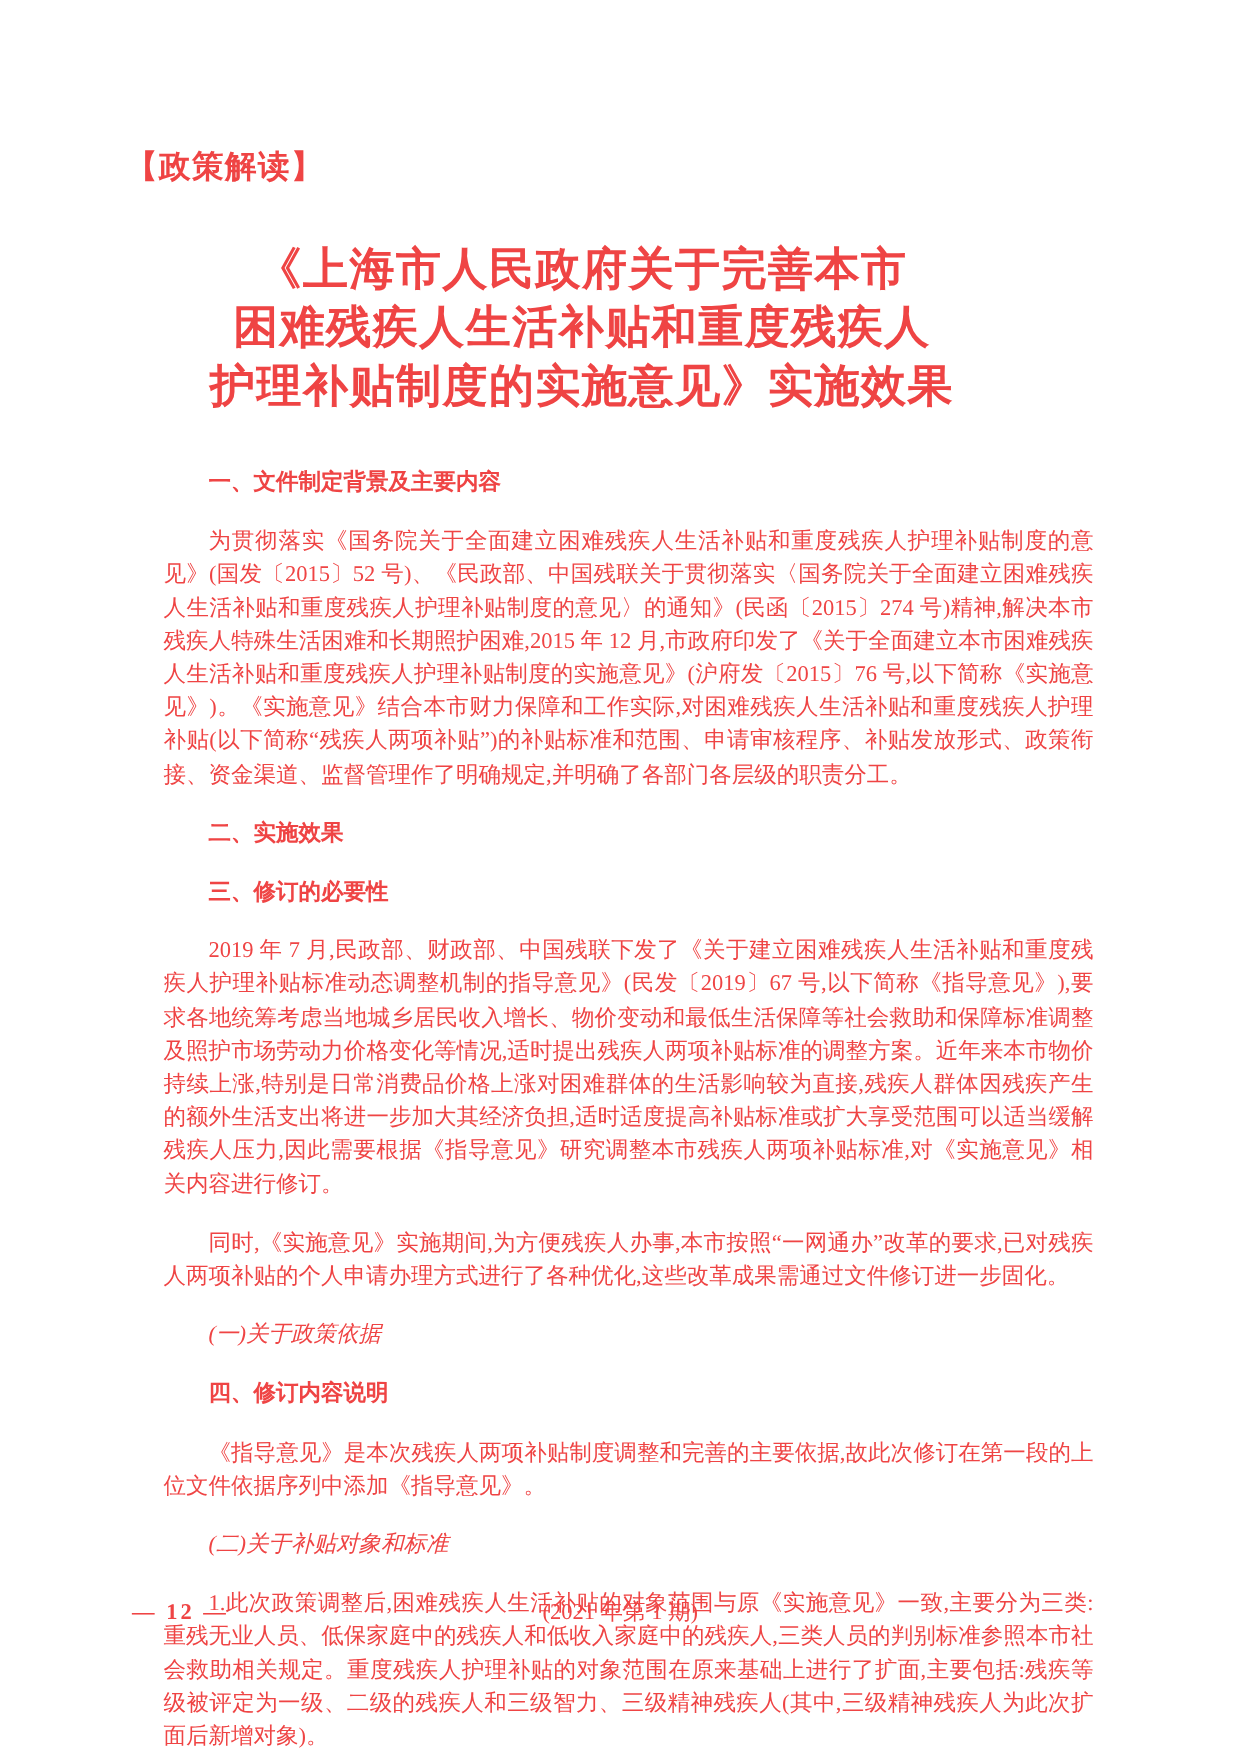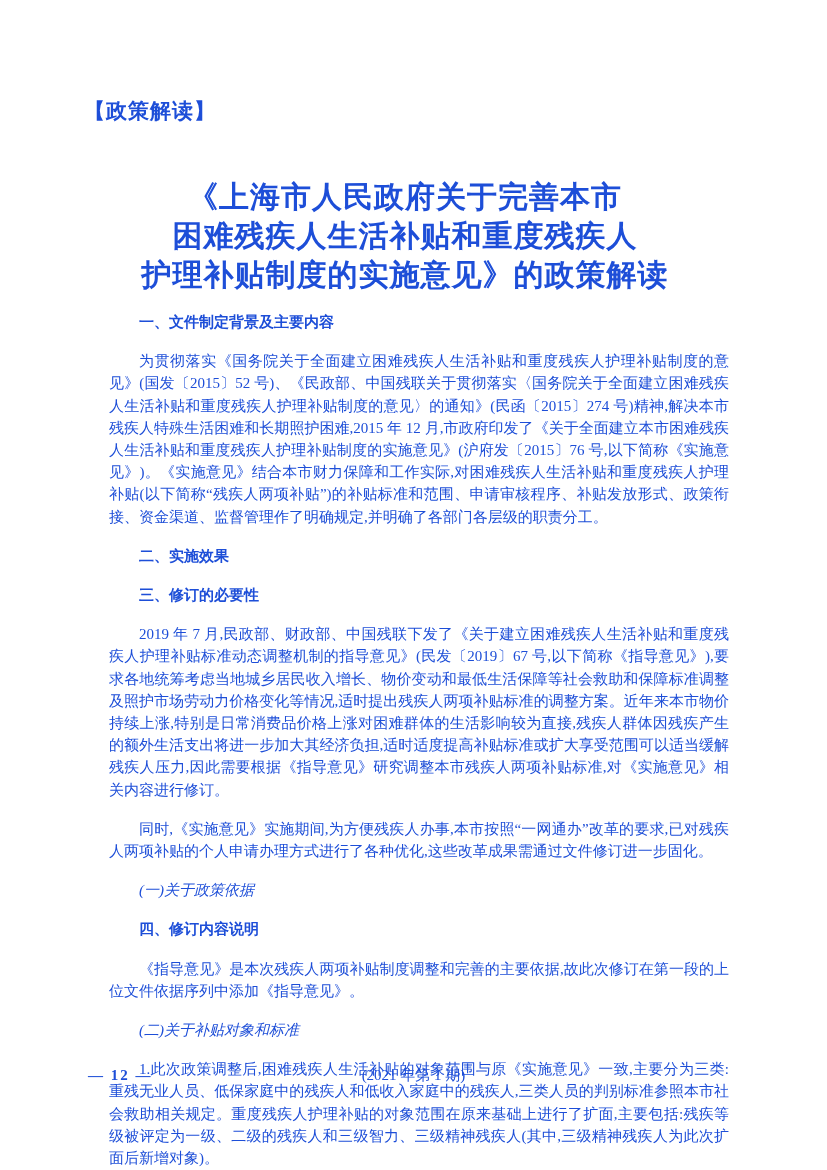--- a/index.html
+++ b/index.html
@@ -5,39 +5,39 @@
   html, body {
     margin: 0;
     padding: 0;
     background: #ffffff;
   }
   .page {
     position: relative;
     width: 827px;
     height: 1170px;
     background: #ffffff;
-    color: #1d4ed8;
+    color: #ef4444;
     font-family: "Liberation Serif", "DejaVu Serif", serif;
     overflow: hidden;
   }
   .column-tag {
     position: absolute;
     left: 84px;
     top: 97px;
     font-size: 21px;
     font-weight: bold;
     letter-spacing: 1px;
     white-space: nowrap;
   }
   .doc-title {
     position: absolute;
     top: 160px;
     left: 0;
     width: 776px;
-    margin: 17px;
+    margin: 0;
     text-align: center;
     font-size: 30px;
     font-weight: bold;
     line-height: 39px;
     letter-spacing: 1px;
   }
   .doc-title span { display: block; }
   .body-text {
     position: absolute;
     left: 92px;
@@ -80,21 +80,21 @@
 </head>
 <body>
 
 <div class="page">
 
   <div class="column-tag">【政策解读】</div>
 
   <h1 class="doc-title">
     <span>《上海市人民政府关于完善本市</span>
     <span>困难残疾人生活补贴和重度残疾人</span>
-    <span>护理补贴制度的实施意见》的政策解读</span>
+    <span>护理补贴制度的实施意见》实施效果</span>
   </h1>
 
   <main class="body-text">
       <p class="block heading">一、文件制定背景及主要内容</p>
       <p class="block para">为贯彻落实《国务院关于全面建立困难残疾人生活补贴和重度残疾人护理补贴制度的意见》(国发〔2015〕52 号)、《民政部、中国残联关于贯彻落实〈国务院关于全面建立困难残疾人生活补贴和重度残疾人护理补贴制度的意见〉的通知》(民函〔2015〕274 号)精神,解决本市残疾人特殊生活困难和长期照护困难,2015 年 12 月,市政府印发了《关于全面建立本市困难残疾人生活补贴和重度残疾人护理补贴制度的实施意见》(沪府发〔2015〕76 号,以下简称《实施意见》)。《实施意见》结合本市财力保障和工作实际,对困难残疾人生活补贴和重度残疾人护理补贴(以下简称“残疾人两项补贴”)的补贴标准和范围、申请审核程序、补贴发放形式、政策衔接、资金渠道、监督管理作了明确规定,并明确了各部门各层级的职责分工。</p>
       <p class="block heading">二、实施效果</p>
       <p class="block heading">三、修订的必要性</p>
       <p class="block para">2019 年 7 月,民政部、财政部、中国残联下发了《关于建立困难残疾人生活补贴和重度残疾人护理补贴标准动态调整机制的指导意见》(民发〔2019〕67 号,以下简称《指导意见》),要求各地统筹考虑当地城乡居民收入增长、物价变动和最低生活保障等社会救助和保障标准调整及照护市场劳动力价格变化等情况,适时提出残疾人两项补贴标准的调整方案。近年来本市物价持续上涨,特别是日常消费品价格上涨对困难群体的生活影响较为直接,残疾人群体因残疾产生的额外生活支出将进一步加大其经济负担,适时适度提高补贴标准或扩大享受范围可以适当缓解残疾人压力,因此需要根据《指导意见》研究调整本市残疾人两项补贴标准,对《实施意见》相关内容进行修订。</p>
       <p class="block para">同时,《实施意见》实施期间,为方便残疾人办事,本市按照“一网通办”改革的要求,已对残疾人两项补贴的个人申请办理方式进行了各种优化,这些改革成果需通过文件修订进一步固化。</p>
       <p class="block subheading">(一)关于政策依据</p>

